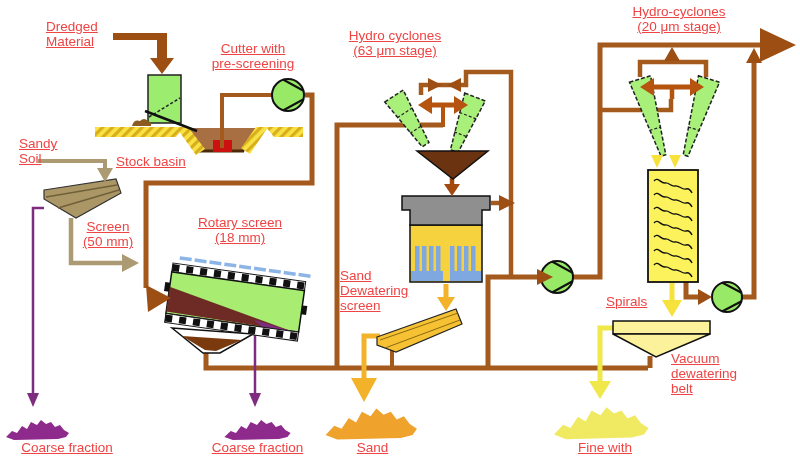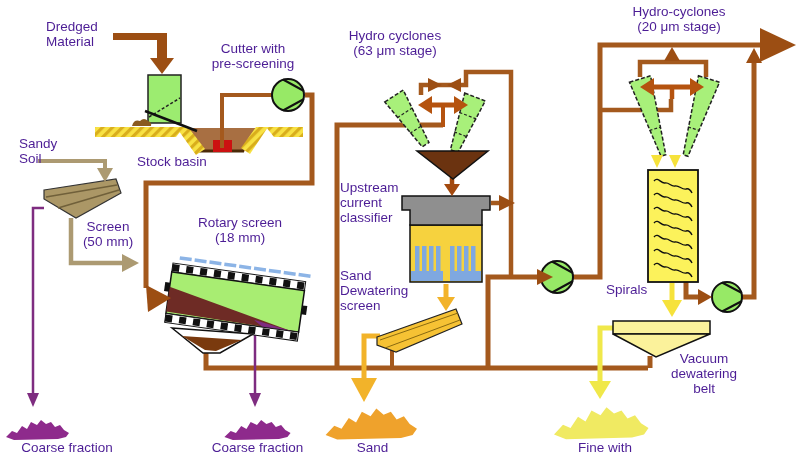--- a/index.html
+++ b/index.html
@@ -1,20 +1,20 @@
 <!DOCTYPE html>
 <html><head>
 <meta charset="utf-8">
 <style>
   html,body{margin:0;padding:0;background:#fff;}
   #stage{position:relative;width:800px;height:466px;background:#ffffff;overflow:hidden;
          font-family:"Liberation Sans", sans-serif;}
   #stage svg{position:absolute;left:0;top:0;}
-  .lbl{position:absolute;font-size:13.5px;line-height:1.12;color:#4c1d95;
-       white-space:pre-line;font-family:"Liberation Sans", sans-serif;}
+  .lbl{position:absolute;font-size:13.5px;line-height:1.12;color:#ef4444;
+       white-space:pre-line;font-family:"Liberation Sans", sans-serif;text-decoration:underline;}
   .ctr{text-align:center;}
 </style>
 </head>
 <body>
 
 <div id="stage">
 
 <svg width="800" height="466" viewBox="0 0 800 466">
   <defs>
     <pattern id="hatch" width="7" height="7" patternUnits="userSpaceOnUse" patternTransform="rotate(45)">
@@ -234,33 +234,30 @@
 <div class="lbl ctr" style="left:198px;top:41px;width:110px;">Cutter with
 pre-screening</div>
 <div class="lbl" style="left:46px;top:19px;">Dredged
 Material</div>
 <div class="lbl ctr" style="left:330px;top:28px;width:130px;">Hydro cyclones
 (63 μm stage)</div>
 <div class="lbl ctr" style="left:610px;top:4px;width:138px;">Hydro-cyclones
 (20 μm stage)</div>
 <div class="lbl" style="left:19px;top:136px;">Sandy
 Soil</div>
-<div class="lbl" style="left:116px;top:154px;margin-left:21px;">Stock basin</div>
+<div class="lbl" style="left:116px;top:154px;">Stock basin</div>
 <div class="lbl ctr" style="left:72px;top:219px;width:72px;">Screen
 (50 mm)</div>
 <div class="lbl ctr" style="left:170px;top:215px;width:140px;">Rotary screen
 (18 mm)</div>
-<div class="lbl" style="left:340px;top:180px;">Upstream
-current
-classifier</div>
 <div class="lbl" style="left:340px;top:268px;">Sand
 Dewatering
 screen</div>
-<div class="lbl" style="left:606px;top:282px;">Spirals</div>
-<div class="lbl" style="left:671px;top:351px;text-align:center;">Vacuum
+<div class="lbl" style="left:606px;top:294px;">Spirals</div>
+<div class="lbl" style="left:671px;top:351px;">Vacuum
 dewatering
 belt</div>
 <div class="lbl ctr" style="left:4px;top:440px;width:126px;">Coarse fraction</div>
 <div class="lbl ctr" style="left:195px;top:440px;width:125px;">Coarse fraction</div>
 <div class="lbl ctr" style="left:330px;top:440px;width:85px;">Sand</div>
 <div class="lbl ctr" style="left:556px;top:440px;width:98px;">Fine with</div>
 
 </div>
 
 </body></html>

